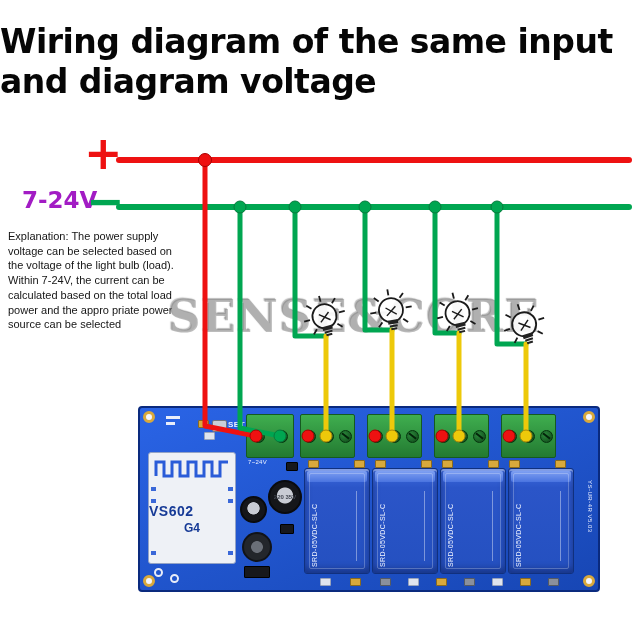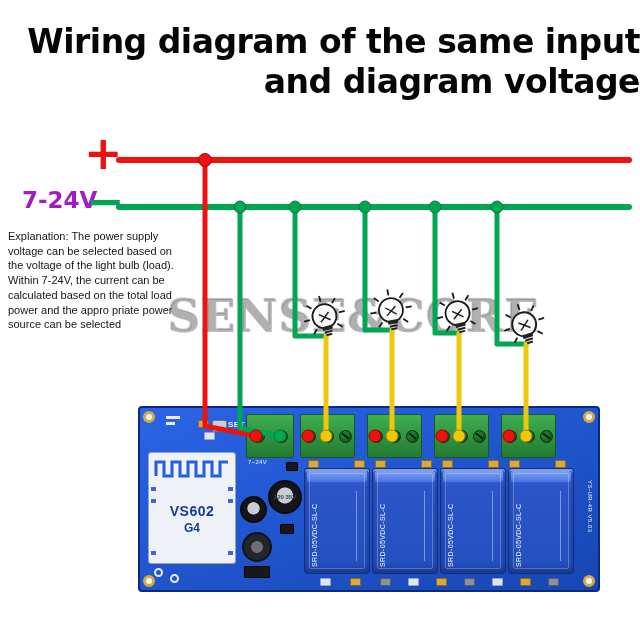--- a/index.html
+++ b/index.html
@@ -4,21 +4,21 @@
 <style>
   html,body{margin:0;padding:0;}
   body{
     width:640px;height:640px;background:#ffffff;position:relative;overflow:hidden;
     font-family:"Liberation Sans", sans-serif;
   }
   .stage{position:absolute;inset:0;width:640px;height:640px;}
 
   
   .title{
-    position:absolute;top:22px;left:0;width:640px;text-align:right;
+    position:absolute;top:22px;left:0;width:640px;text-align:left;
     font-family:"DejaVu Sans", sans-serif;font-weight:700;font-size:33px;
     line-height:1.2;color:#060606;letter-spacing:-0.5px;z-index:1;
   }
 
   
   .rail{position:absolute;height:6px;border-radius:3px;z-index:2;}
   .rail-pos{left:116px;top:157px;width:516px;background:var(--wire-red,#ee1111);}
   .rail-neg{left:116px;top:204px;width:516px;background:var(--wire-green,#00a651);}
   .plus{position:absolute;left:84px;top:130px;font-size:46px;font-weight:900;line-height:1;
         color:var(--wire-red,#ee1111);z-index:2;font-family:"DejaVu Sans",sans-serif;}
@@ -71,21 +71,21 @@
   .relay::before{content:"";position:absolute;left:2px;right:2px;top:2px;height:11px;
          background:linear-gradient(#7fa0f2,#4a74e0);border-radius:2px;}
   .relay::after{content:"";position:absolute;inset:4px;border:1px solid rgba(255,255,255,.25);border-radius:2px;}
   .r-1{left:164px}.r-2{left:232px}.r-3{left:300px}.r-4{left:368px}
   .relay-label{position:absolute;left:6px;top:18px;bottom:6px;color:#f2f5ff;font-size:7px;
          letter-spacing:.4px;writing-mode:vertical-rl;transform:rotate(180deg);white-space:nowrap;z-index:1;}
   .relay-stripe{position:absolute;right:12px;top:22px;bottom:12px;width:1px;background:rgba(255,255,255,.4);}
 
   .wifi{position:absolute;left:8px;top:44px;width:88px;height:112px;background:#eef1f6;
         border:1px solid #93a3c6;border-radius:3px;box-sizing:border-box;}
-  .wifi-name{position:absolute;left:0;right:0;top:50px;text-align:center;font-weight:700;
+  .wifi-name{position:absolute;left:0;right:0;top:50px;font-weight:700;
         font-size:14px;color:#163a96;letter-spacing:.5px;}
   .wifi-variant{position:absolute;left:0;right:0;top:68px;text-align:center;font-weight:700;
         font-size:12px;color:#163a96;}
   .pad{position:absolute;width:5px;height:4px;background:#3a68d8;}
 
   .cap{position:absolute;border-radius:50%;box-sizing:border-box;border:2px solid #0a0b0e;
        background:radial-gradient(circle at 50% 45%, #c9ccd4 0 34%, #15161a 38%);}
   .cap-l{left:128px;top:72px;width:34px;height:34px;}
   .cap-s{left:100px;top:88px;width:27px;height:27px;}
   .cap-label{position:absolute;left:0;right:0;top:12px;text-align:center;font-size:6px;

